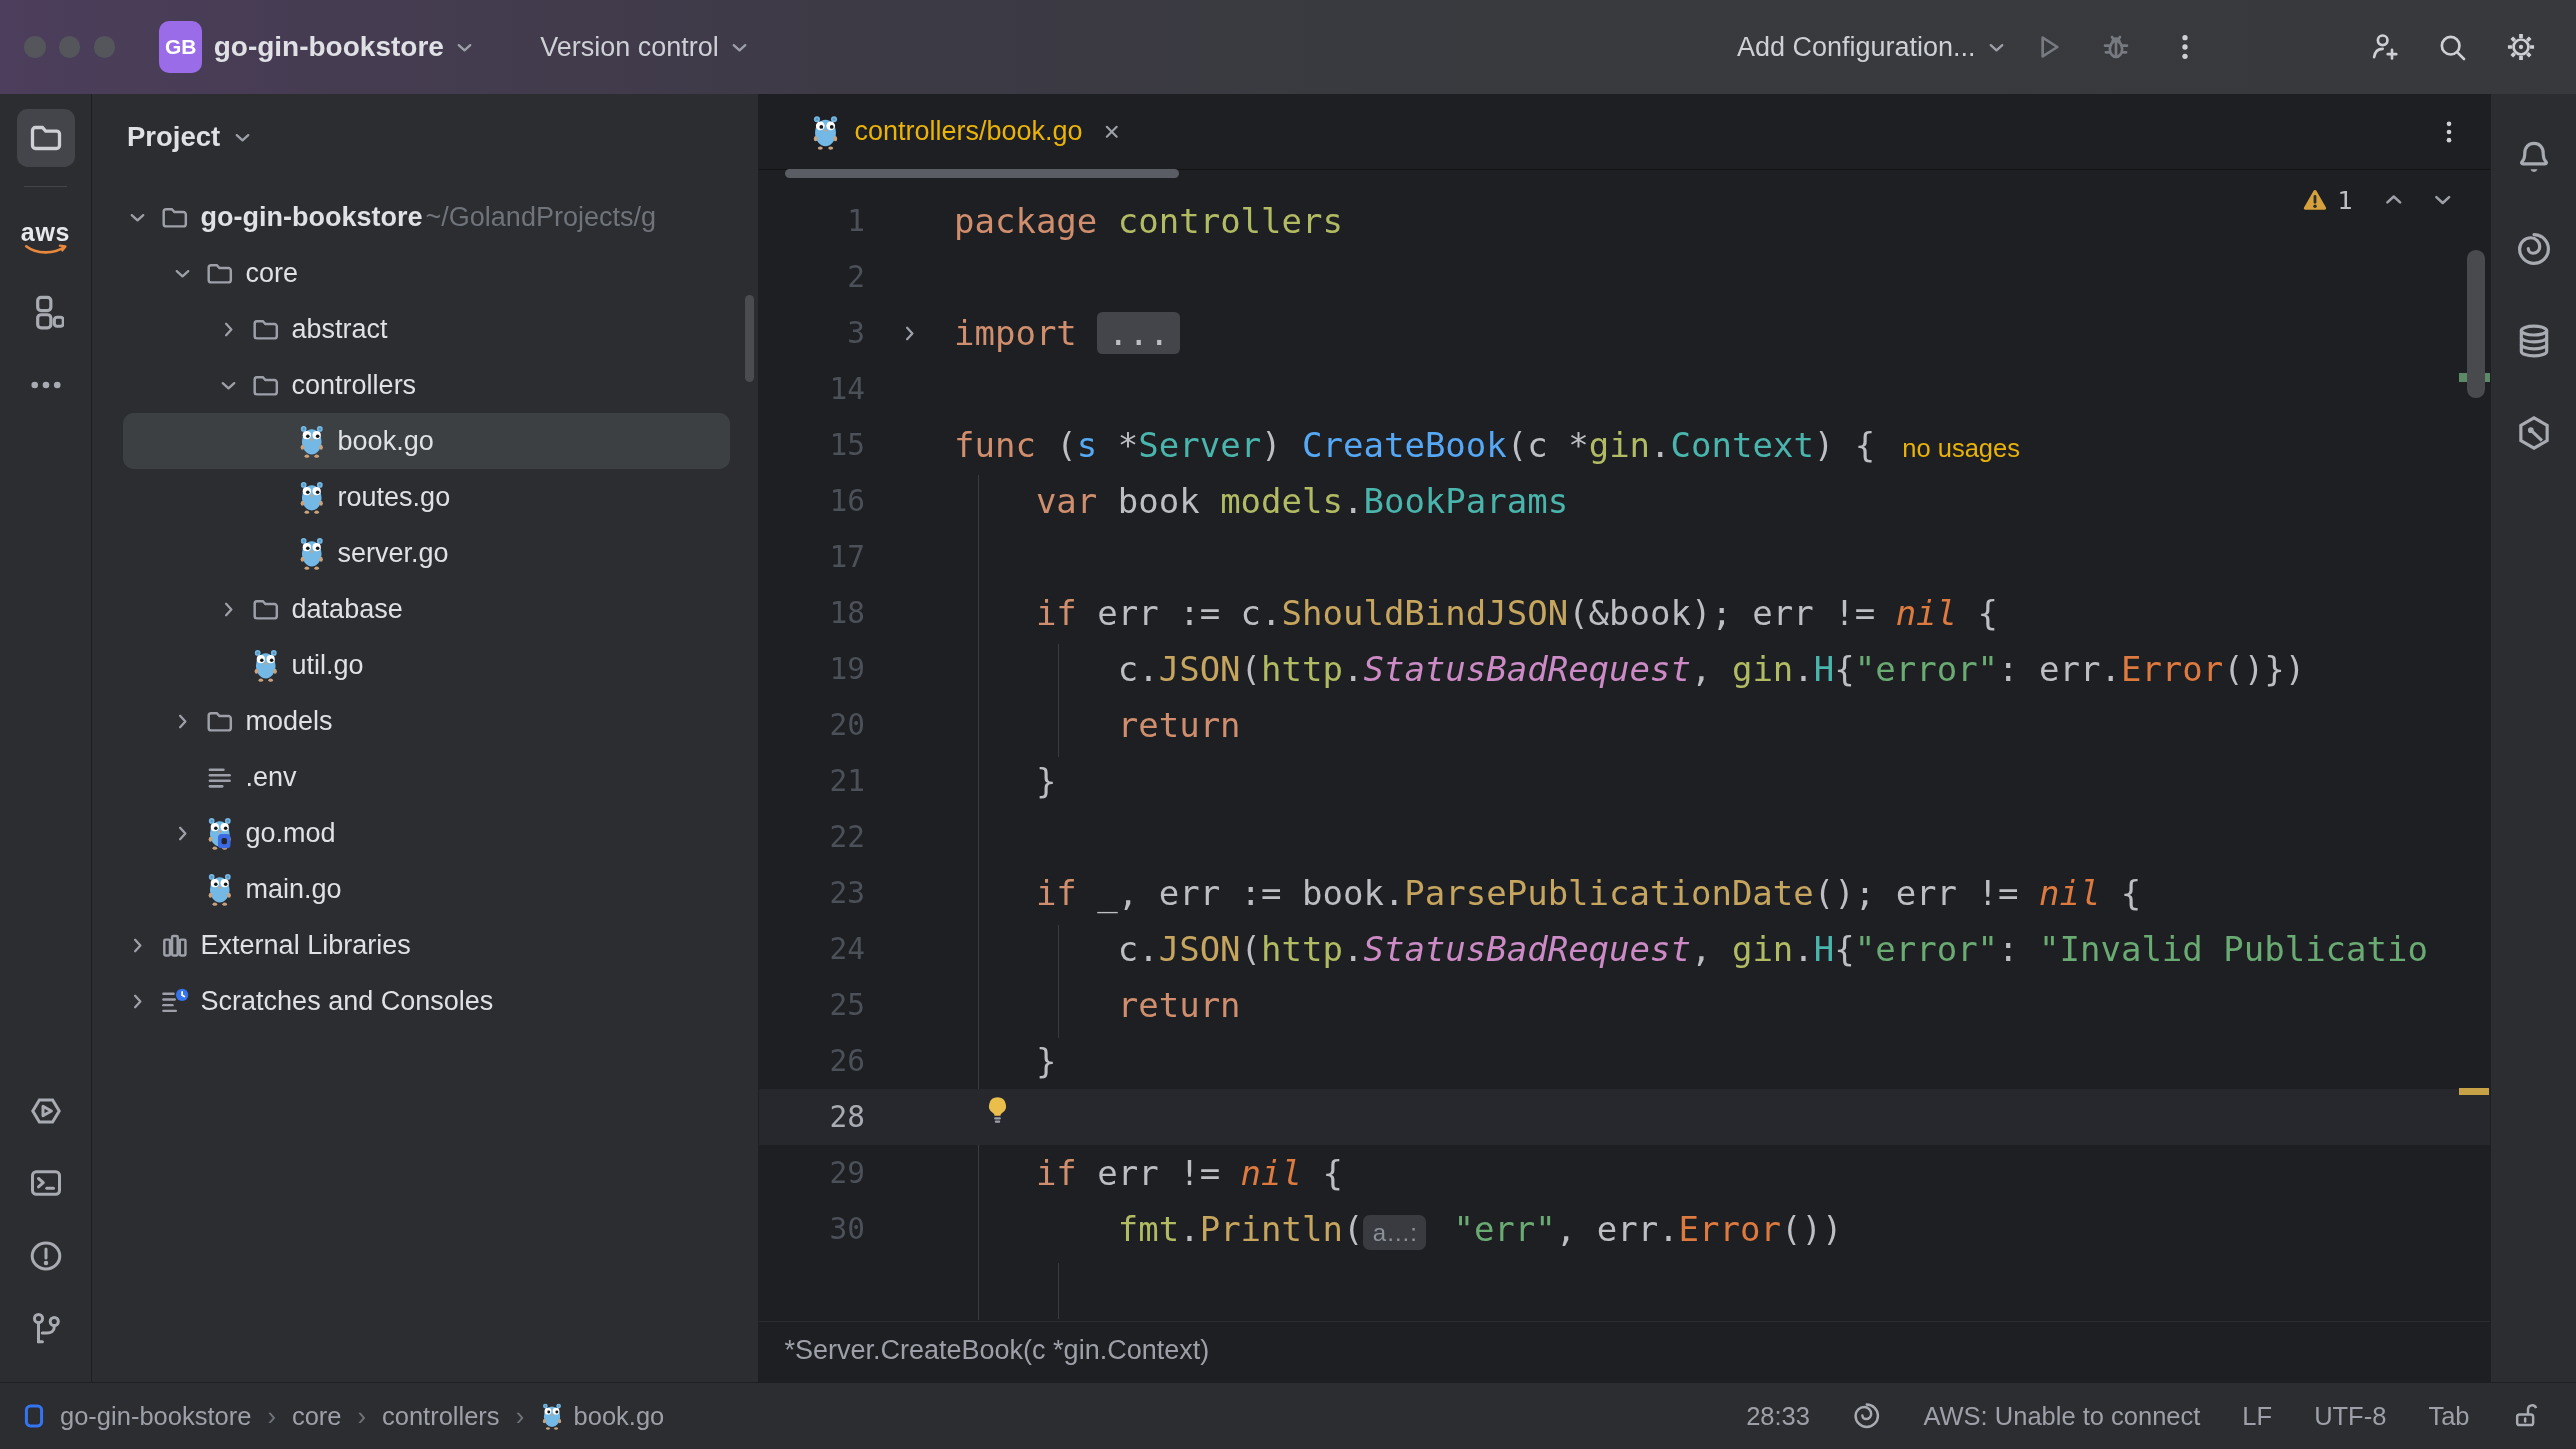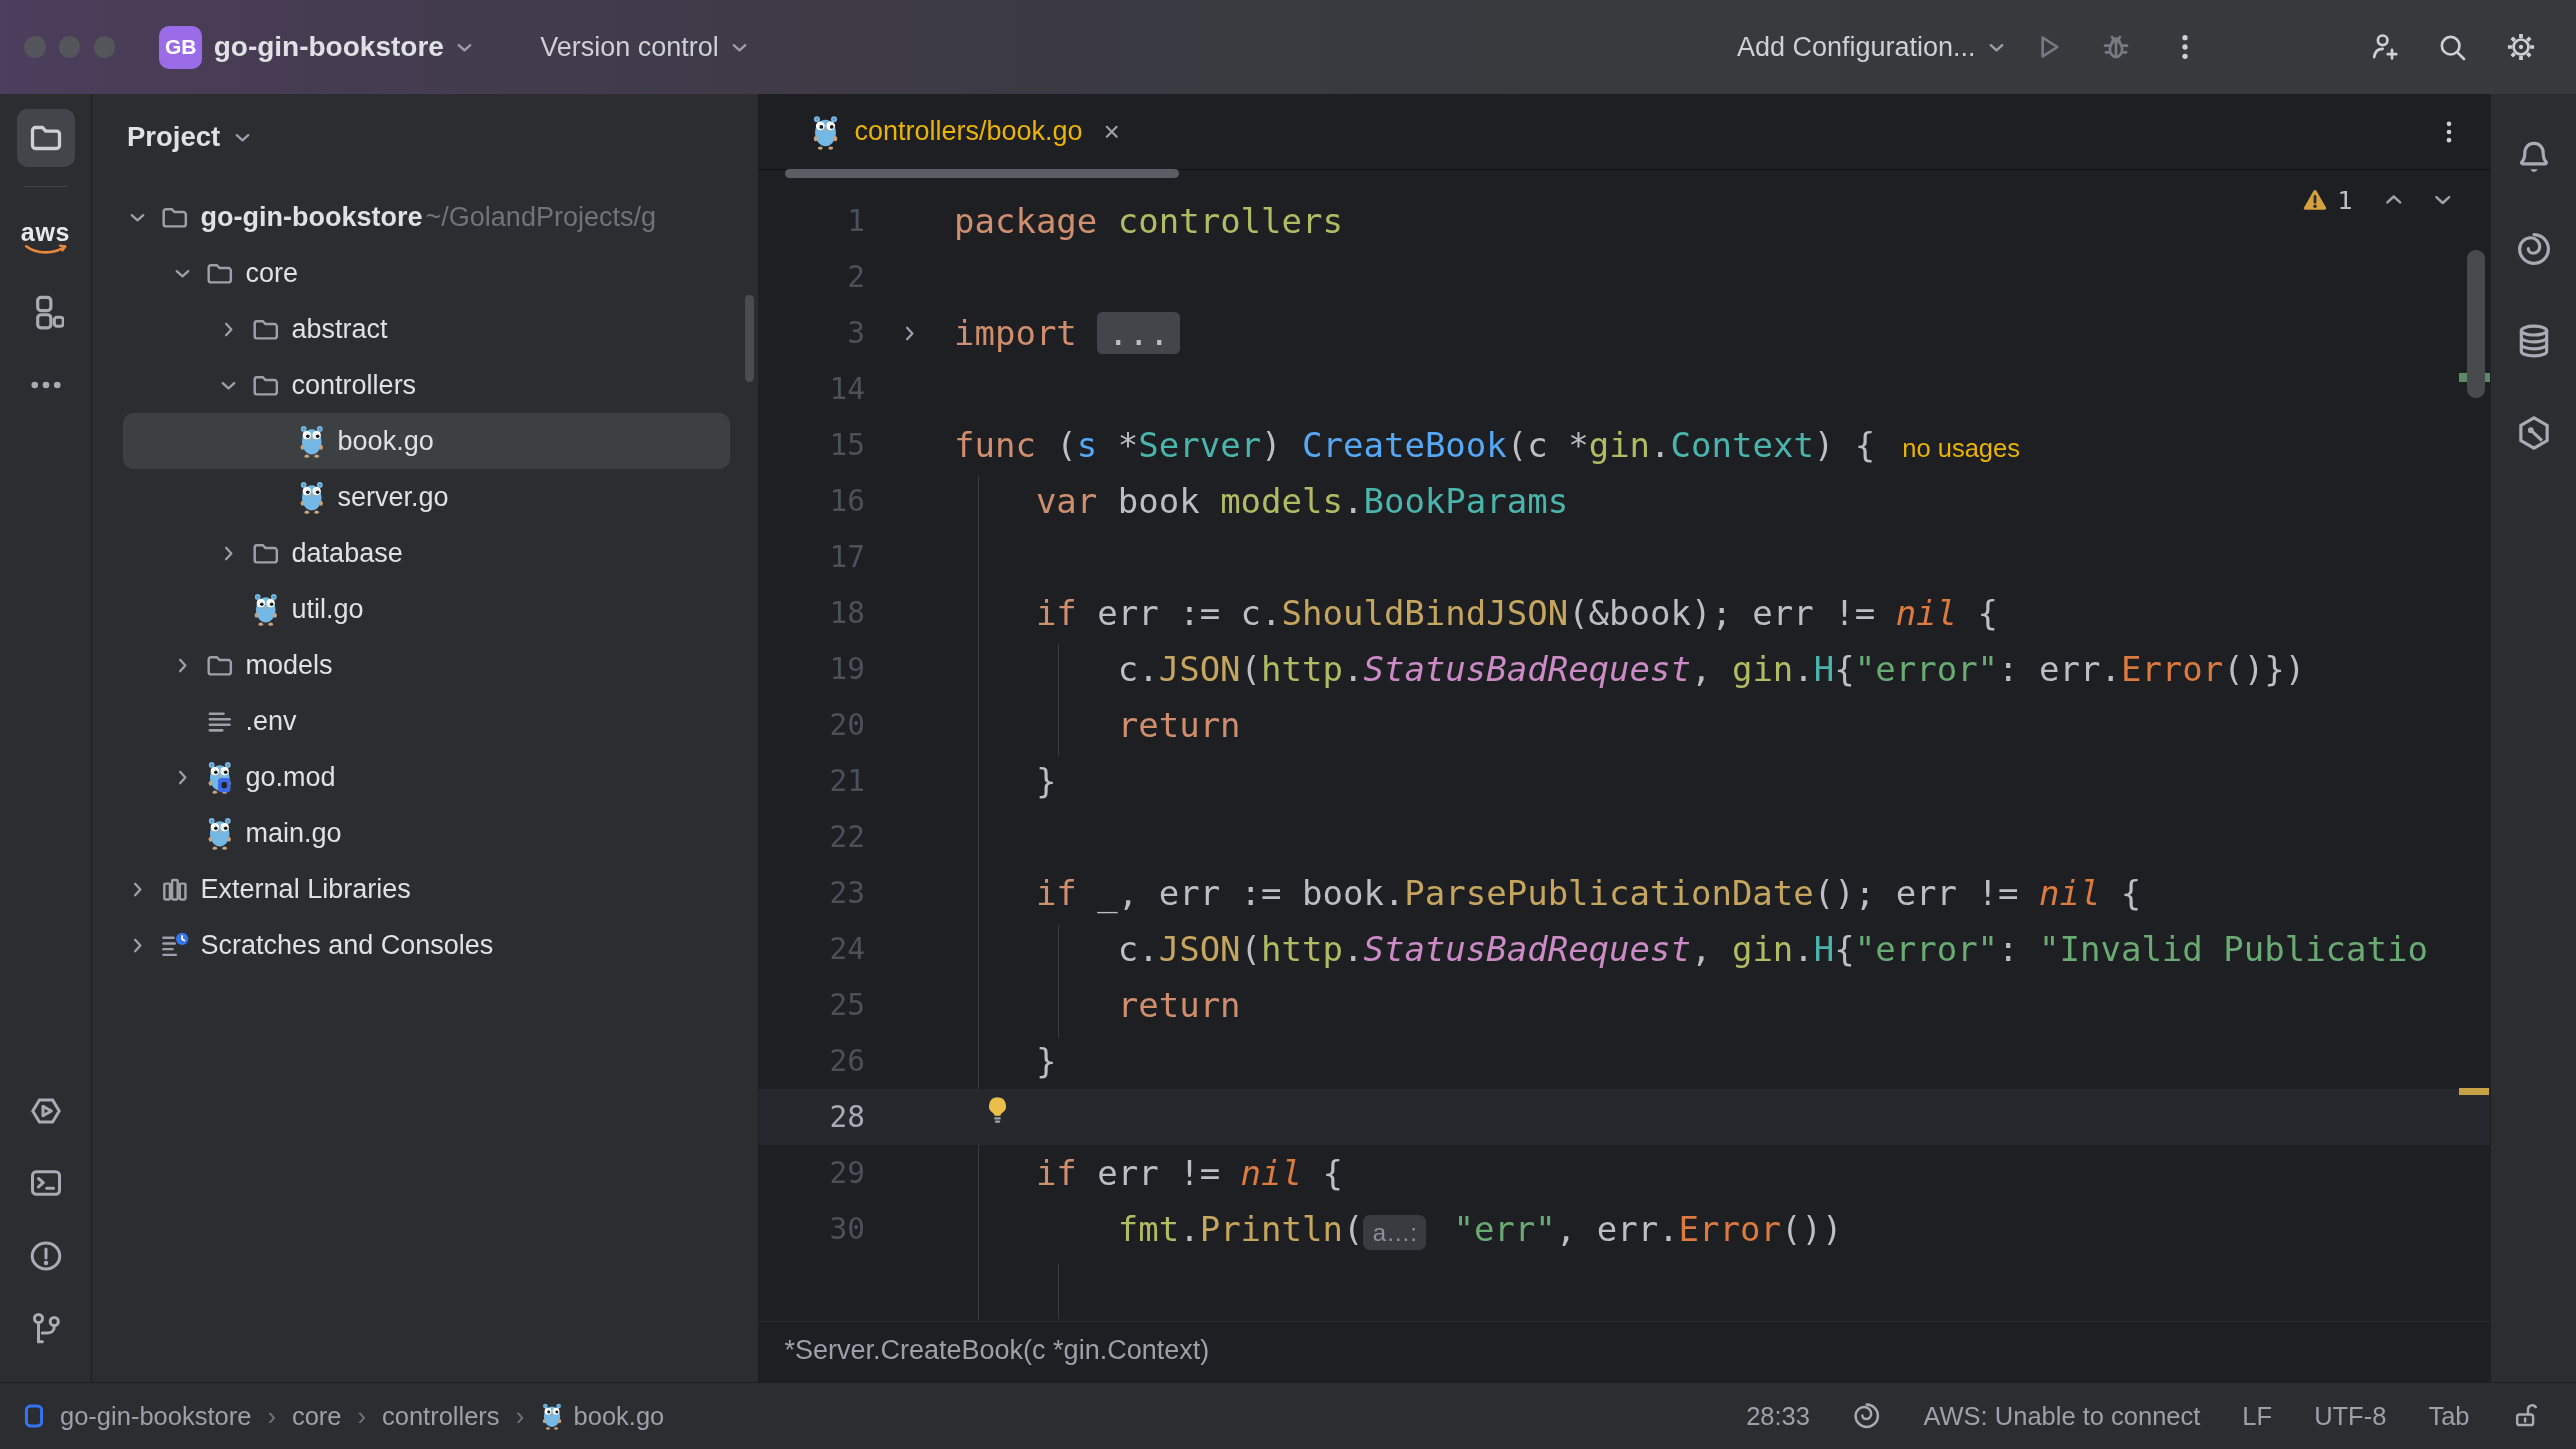--- a/index.html
+++ b/index.html
@@ -5,21 +5,21 @@
   html,body{margin:0;padding:0;background:#1E1F22;}
   *{box-sizing:border-box;}
   .app{position:relative;width:2576px;height:1449px;overflow:hidden;
        font-family:"Liberation Sans","DejaVu Sans",sans-serif;color:#DFE1E5;background:#1E1F22;}
 
   
   .titlebar{height:94px;display:flex;align-items:center;
     background:linear-gradient(90deg,#4C3E5C 0%,#463C52 12%,#3D3A46 32%,#383A3E 58%,#37393C 100%);}
   .dots{display:flex;gap:13.4px;margin-left:24px;}
   .dot{width:21.5px;height:21.5px;border-radius:50%;background:#54565C;}
-  .proj-badge{margin-left:44px;width:43px;height:43px;border-radius:10px;background:#9A6CE8;
+  .proj-badge{margin-left:44px;width:43px;height:52px;border-radius:10px;background:#9A6CE8;
     display:flex;align-items:center;justify-content:center;font-weight:700;font-size:21px;color:#FFFFFF;}
   .proj-name{margin-left:11.4px;font-size:28px;font-weight:600;color:#DFE1E5;white-space:nowrap;}
   .tb-chev{margin-left:9.4px;color:#9DA0A8;}
   .tb-menu{margin-left:64px;font-size:27px;color:#CED0D6;white-space:nowrap;}
   .tb-right{margin-left:auto;display:flex;align-items:center;padding-right:36px;}
   .runcfg{font-size:27px;color:#CED0D6;white-space:nowrap;}
   .tbicon{width:39px;height:39px;display:flex;align-items:center;justify-content:center;color:#CED0D6;}
   .tbicon.dim{color:#777B81;}
   .icon-gap{width:101px;}
   svg.ic{display:block;}
@@ -521,20 +521,30 @@
     <span class="tlabel">book.go</span>
 
   </div>
           <div class="trow" style="padding-left:168px">
     <span class="chev"></span>
     <span class="ticon">
               <svg class="ic" width="29.5" height="34" viewBox="0 0 32 38">
                 <use href="#gopher"></use>
               </svg>
             </span>
+    <span class="tlabel">routes.go</span>
+
+  </div>
+          <div class="trow" style="padding-left:168px">
+    <span class="chev"></span>
+    <span class="ticon">
+              <svg class="ic" width="29.5" height="34" viewBox="0 0 32 38">
+                <use href="#gopher"></use>
+              </svg>
+            </span>
     <span class="tlabel">server.go</span>
 
   </div>
           <div class="trow" style="padding-left:122px">
     <span class="chev">
               <svg class="ic" width="23" height="23" viewBox="0 0 34 34">
                 <use href="#chev-right"></use>
               </svg>
             </span>
     <span class="ticon">

